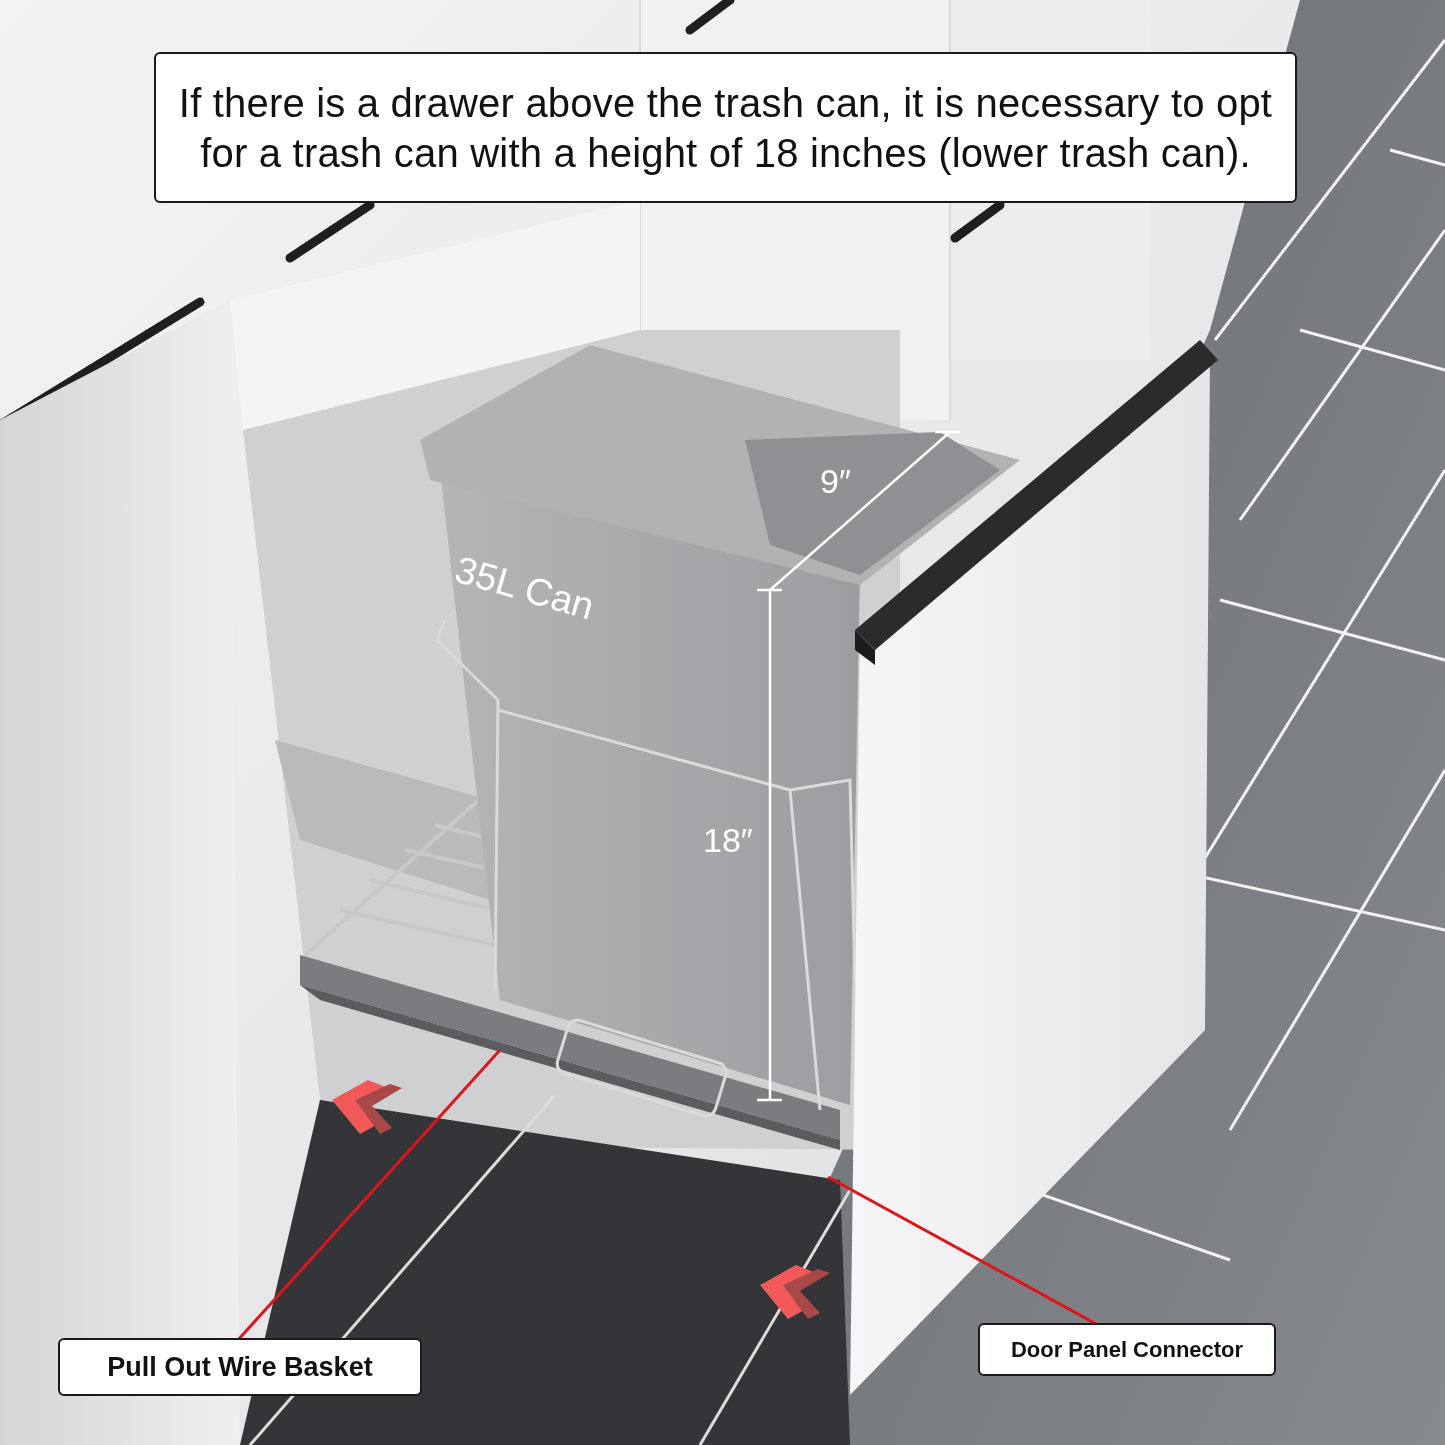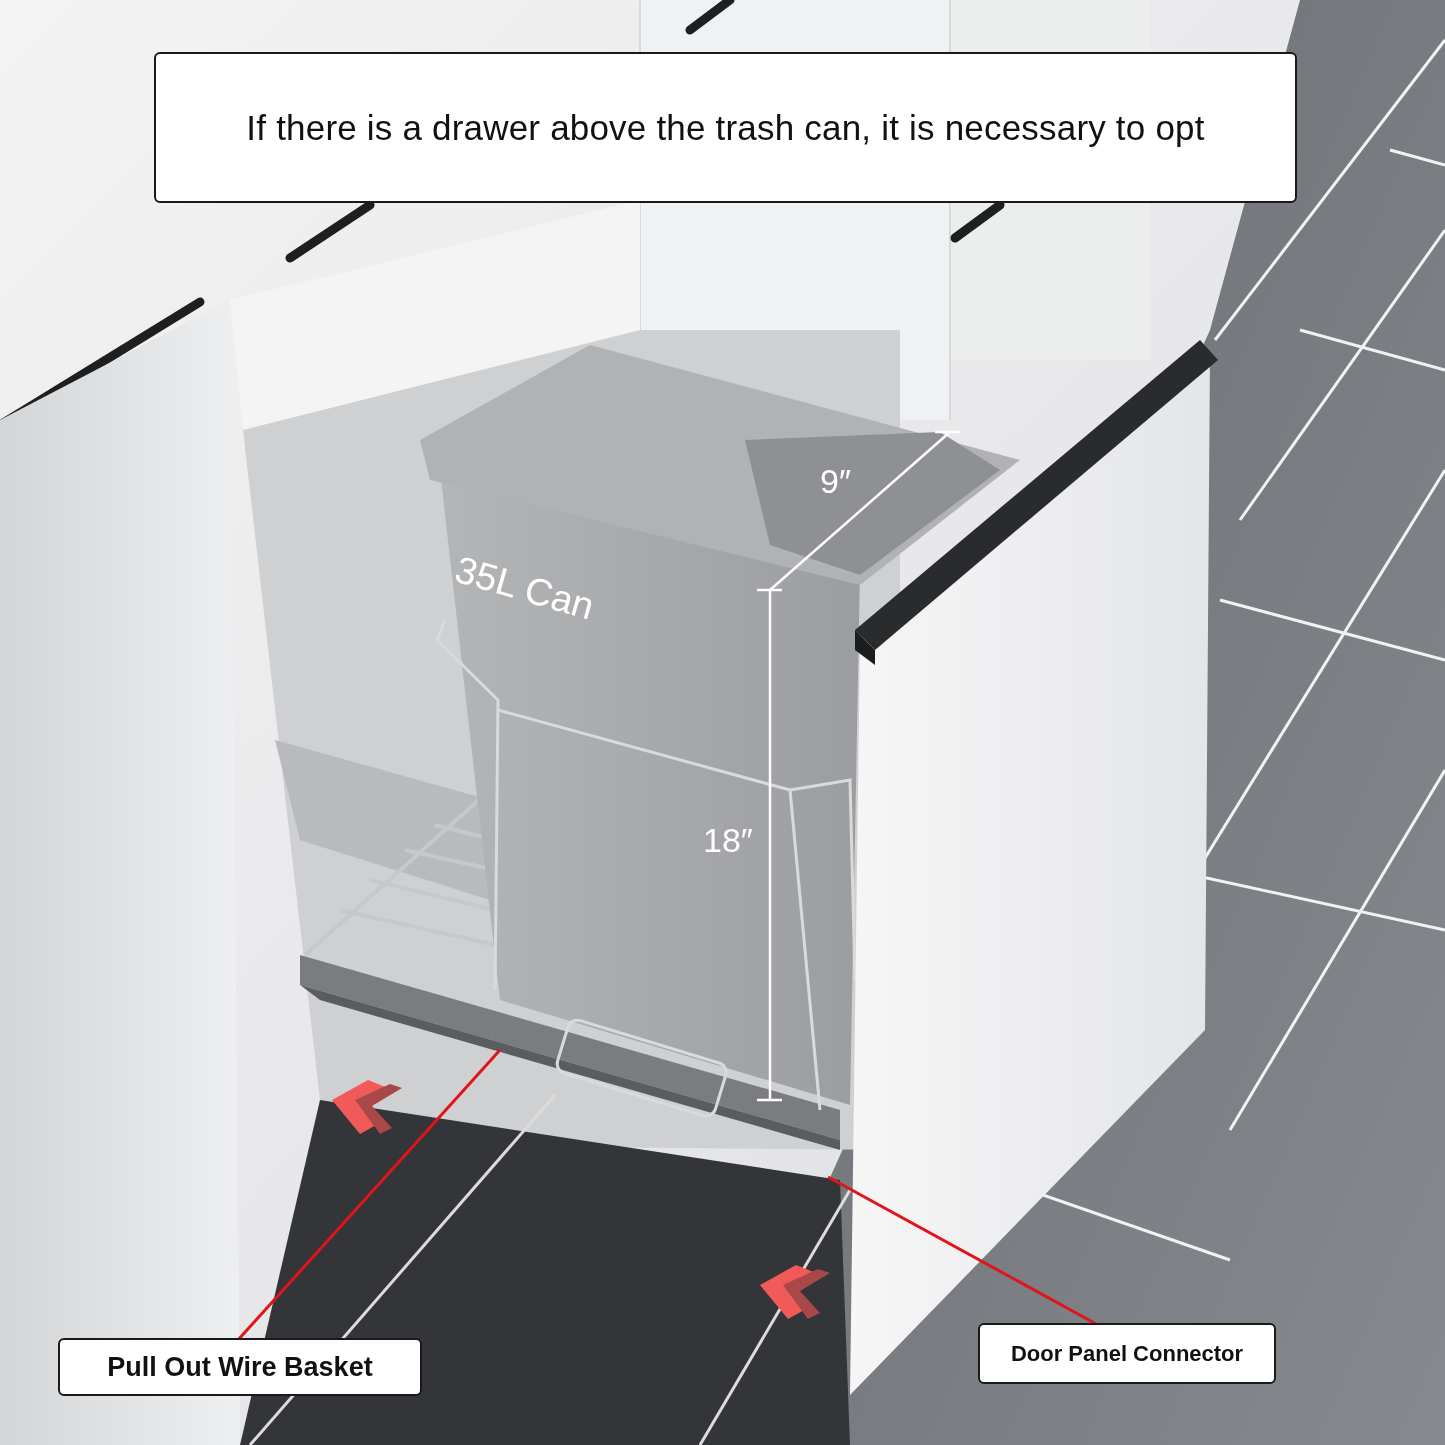--- a/index.html
+++ b/index.html
@@ -3,23 +3,23 @@
 <meta charset="utf-8">
 <style>
   html, body { margin:0; padding:0; }
   body { width:1445px; height:1445px; position:relative; overflow:hidden; background:#e6e7e9; font-family:"Liberation Sans", sans-serif; }
   #scene { position:absolute; left:0; top:0; width:1445px; height:1445px; }
   .callout {
     position:absolute; background:#ffffff; border:2px solid #1a1a1a; border-radius:6px;
     color:#111; box-sizing:border-box; display:flex; align-items:center; justify-content:center; text-align:center;
   }
   #note-box { left:154px; top:52px; width:1143px; height:151px; flex-direction:column; gap:4px; }
-  #note-box span { font-size:35px; line-height:46px; letter-spacing:0.2px; color:#111; font-stretch:condensed; }
+  #note-box span { font-size:40px; line-height:46px; letter-spacing:0.2px; color:#111; font-stretch:condensed; }
   #label-basket { left:58px; top:1338px; width:364px; height:58px; font-weight:bold; font-size:27px; }
-  #label-connector { left:978px; top:1323px; width:298px; height:61px; font-weight:bold; font-size:22px; }
+  #label-connector { left:978px; top:1323px; width:298px; height:53px; font-weight:bold; font-size:22px; }
   .dim { position:absolute; color:#ffffff; font-size:34px; }
   #dim-9 { left:820px; top:462px; }
   #dim-18 { left:703px; top:821px; }
   #can-label { position:absolute; left:462px; top:548px; color:#ffffff; font-size:38px; transform:rotate(16deg); transform-origin:left top; white-space:nowrap; }
 </style>
 </head>
 <body>
 
 <svg id="scene" viewBox="0 0 1445 1445" xmlns="http://www.w3.org/2000/svg">
   <defs>
@@ -128,20 +128,21 @@
     <polygon points="355,1100 390,1084 402,1088 372,1106 392,1128 380,1134" fill="#a84848"></polygon>
   </g>
   <g>
     <polygon points="760,1285 796,1265 816,1273 786,1289 806,1309 788,1319" fill="#f25a5a"></polygon>
     <polygon points="783,1285 818,1269 830,1273 800,1291 820,1313 808,1319" fill="#a84848"></polygon>
   </g>
 </svg>
 
 <div class="callout" id="note-box">
   <span>If there is a drawer above the trash can, it is necessary to opt</span>
+  <span>for a trash can with a height of 18 inches (lower trash can).</span>
 </div>
 
 <div id="can-label">35L Can</div>
 <div class="dim" id="dim-9">9″</div>
 <div class="dim" id="dim-18">18″</div>
 
 <div class="callout" id="label-basket">Pull Out Wire Basket</div>
 <div class="callout" id="label-connector">Door Panel Connector</div>
 
 </body></html>

